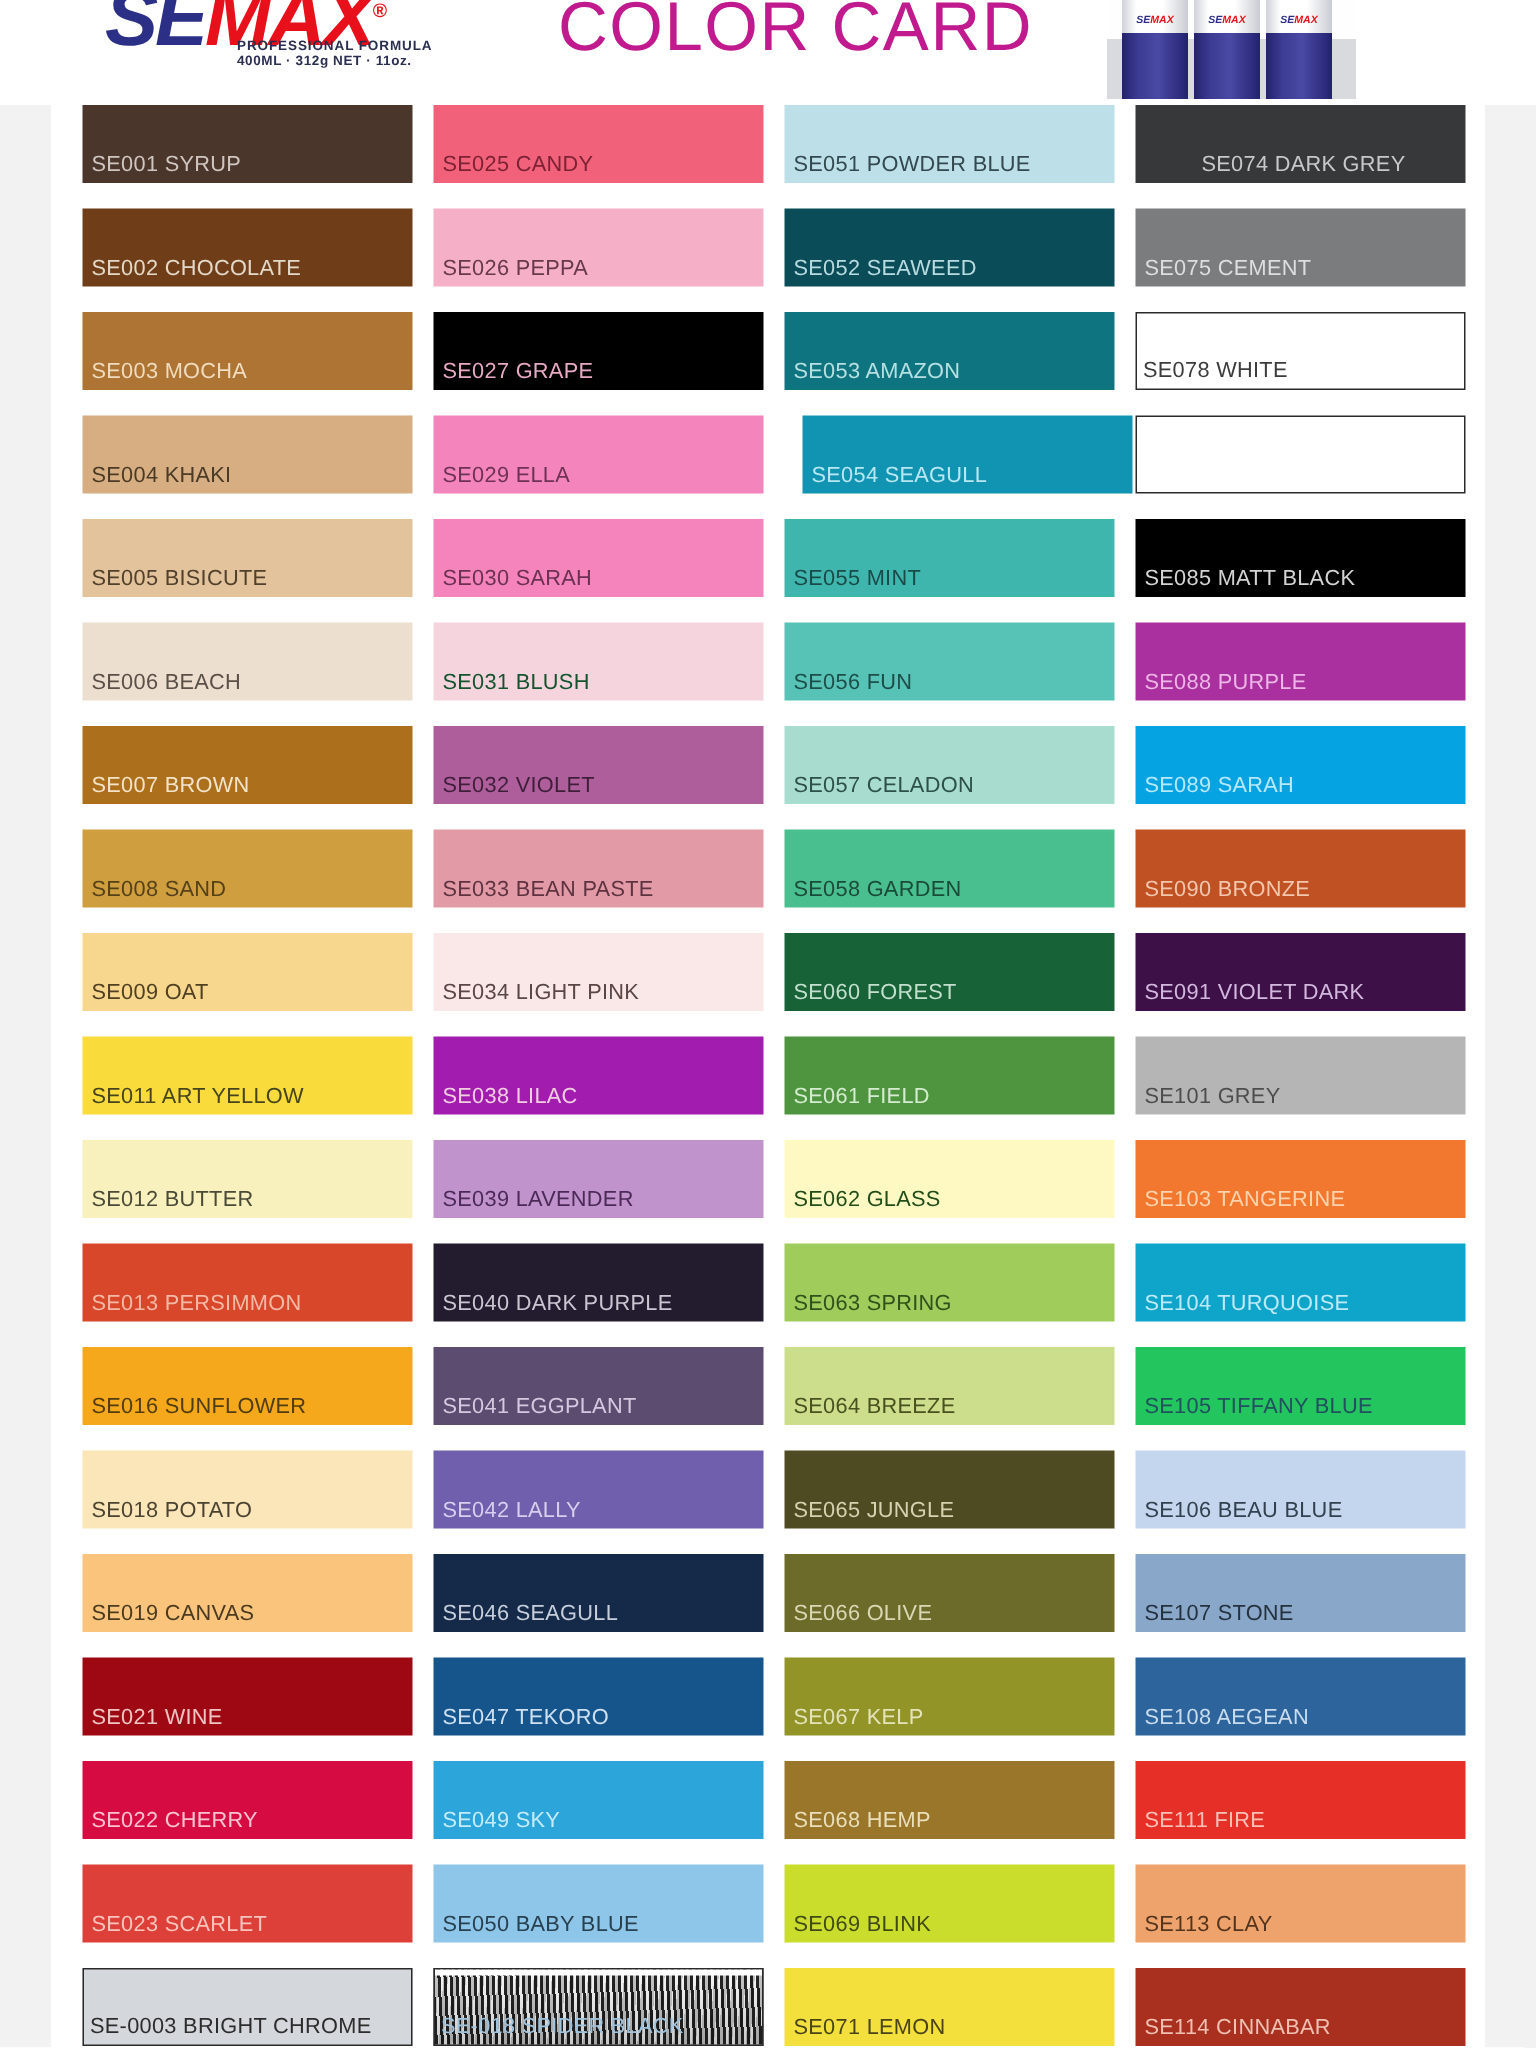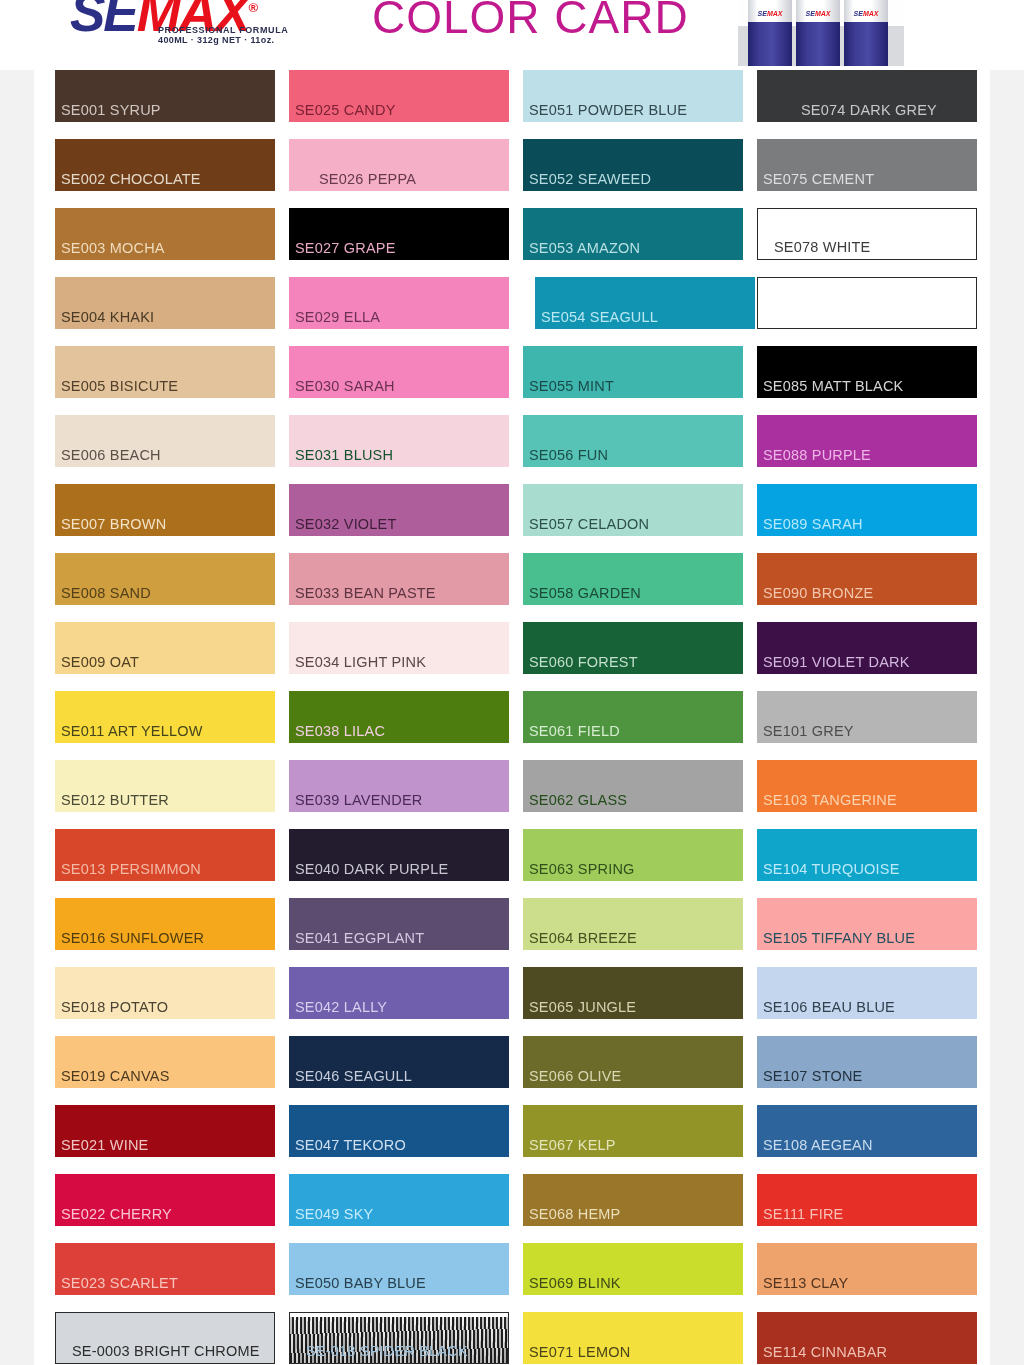--- a/index.html
+++ b/index.html
@@ -109,21 +109,21 @@
   }
   .swatch.bordered{
     border:1.5px solid #2a2a2a;
   }
   .swatch .lbl{
     position:absolute;left:6px;bottom:4px;
     font-size:14.5px;
     letter-spacing:.2px;
     white-space:nowrap;
   }
-  .swatch.bordered .lbl{left:16px;}
+  .swatch.bordered .lbl{left:4px;}
 
   
   .texture{
     position:absolute;inset:0;
     background:
       repeating-linear-gradient(87deg, rgba(20,20,20,.92) 0 2px, rgba(250,250,250,.55) 2px 4px),
       repeating-linear-gradient(94deg, rgba(35,35,35,.55) 0 3px, rgba(235,235,235,.35) 3px 6px),
       linear-gradient(180deg,#f6f6f6 0%,#cfcfcf 30%,#8d8d8d 70%,#5a5a5a 100%);
   }
   .texture-base{
@@ -229,21 +229,21 @@
         </div>
         <div class="swatch bordered" style="background: rgb(212, 216, 220);">
           <span class="lbl" style="color: rgb(44, 44, 44);">SE-0003 BRIGHT CHROME</span>
         </div>
       </div>
     <div class="col c1">
         <div class="swatch" style="background: rgb(242, 97, 122);">
           <span class="lbl" style="color: rgb(124, 34, 52);">SE025 CANDY</span>
         </div>
         <div class="swatch" style="background: rgb(245, 175, 199);">
-          <span class="lbl" style="color: rgb(103, 57, 75); margin-left: 24px;">SE026 PEPPA</span>
+          <span class="lbl" style="color: rgb(103, 57, 75);">SE026 PEPPA</span>
         </div>
         <div class="swatch" style="background: #000000;">
           <span class="lbl" style="color: rgb(231, 169, 196);">SE027 GRAPE</span>
         </div>
         <div class="swatch" style="background: rgb(243, 132, 188);">
           <span class="lbl" style="color: rgb(110, 50, 84);">SE029 ELLA</span>
         </div>
         <div class="swatch" style="background: rgb(245, 132, 189);">
           <span class="lbl" style="color: rgb(107, 49, 80);">SE030 SARAH</span>
         </div>
@@ -252,21 +252,21 @@
         </div>
         <div class="swatch" style="background: rgb(174, 95, 155);">
           <span class="lbl" style="color: rgb(63, 30, 58);">SE032 VIOLET</span>
         </div>
         <div class="swatch" style="background: rgb(227, 154, 167);">
           <span class="lbl" style="color: rgb(93, 51, 64);">SE033 BEAN PASTE</span>
         </div>
         <div class="swatch" style="background: rgb(250, 231, 231);">
           <span class="lbl" style="color: rgb(91, 70, 70);">SE034 LIGHT PINK</span>
         </div>
-        <div class="swatch" style="background: #4d7c0f; text-align: right;">
+        <div class="swatch" style="background: #a21caf; text-align: right;">
           <span class="lbl" style="color: rgb(241, 207, 224);">SE038 LILAC</span>
         </div>
         <div class="swatch" style="background: rgb(192, 147, 205);">
           <span class="lbl" style="color: rgb(76, 42, 88);">SE039 LAVENDER</span>
         </div>
         <div class="swatch" style="background: rgb(34, 28, 46);">
           <span class="lbl" style="color: rgb(201, 198, 210);">SE040 DARK PURPLE</span>
         </div>
         <div class="swatch" style="background: rgb(92, 76, 112);">
           <span class="lbl" style="color: rgb(212, 201, 224);">SE041 EGGPLANT</span>
@@ -317,21 +317,21 @@
         </div>
         <div class="swatch" style="background: rgb(73, 191, 144);">
           <span class="lbl" style="color: rgb(26, 74, 56);">SE058 GARDEN</span>
         </div>
         <div class="swatch" style="background: rgb(23, 98, 54);">
           <span class="lbl" style="color: rgb(195, 223, 205);">SE060 FOREST</span>
         </div>
         <div class="swatch" style="background: rgb(79, 149, 64);">
           <span class="lbl" style="color: rgb(214, 236, 208);">SE061 FIELD</span>
         </div>
-        <div class="swatch" style="background: #a3a3a3;">
+        <div class="swatch" style="background: #fef9c3;">
           <span class="lbl" style="color: rgb(34, 76, 24);">SE062 GLASS</span>
         </div>
         <div class="swatch" style="background: rgb(159, 204, 91);">
           <span class="lbl" style="color: rgb(49, 80, 27);">SE063 SPRING</span>
         </div>
         <div class="swatch" style="background: rgb(204, 221, 139);">
           <span class="lbl" style="color: rgb(71, 82, 31);">SE064 BREEZE</span>
         </div>
         <div class="swatch" style="background: rgb(78, 74, 33);">
           <span class="lbl" style="color: rgb(213, 210, 177);">SE065 JUNGLE</span>
@@ -380,21 +380,21 @@
         </div>
         <div class="swatch" style="background: rgb(181, 181, 181);">
           <span class="lbl" style="color: rgb(77, 77, 77);">SE101 GREY</span>
         </div>
         <div class="swatch" style="background: rgb(242, 120, 48);">
           <span class="lbl" style="color: rgb(251, 211, 174);">SE103 TANGERINE</span>
         </div>
         <div class="swatch" style="background: rgb(15, 165, 203);">
           <span class="lbl" style="color: rgb(188, 234, 248);">SE104 TURQUOISE</span>
         </div>
-        <div class="swatch" style="background: #fca5a5;">
+        <div class="swatch" style="background: #22c55e;">
           <span class="lbl" style="color: rgb(33, 80, 95);">SE105 TIFFANY BLUE</span>
         </div>
         <div class="swatch" style="background: rgb(196, 214, 238);">
           <span class="lbl" style="color: rgb(50, 65, 79);">SE106 BEAU BLUE</span>
         </div>
         <div class="swatch" style="background: rgb(137, 167, 200);">
           <span class="lbl" style="color: rgb(36, 50, 63);">SE107 STONE</span>
         </div>
         <div class="swatch" style="background: rgb(45, 100, 156);">
           <span class="lbl" style="color: rgb(201, 220, 238);">SE108 AEGEAN</span>

